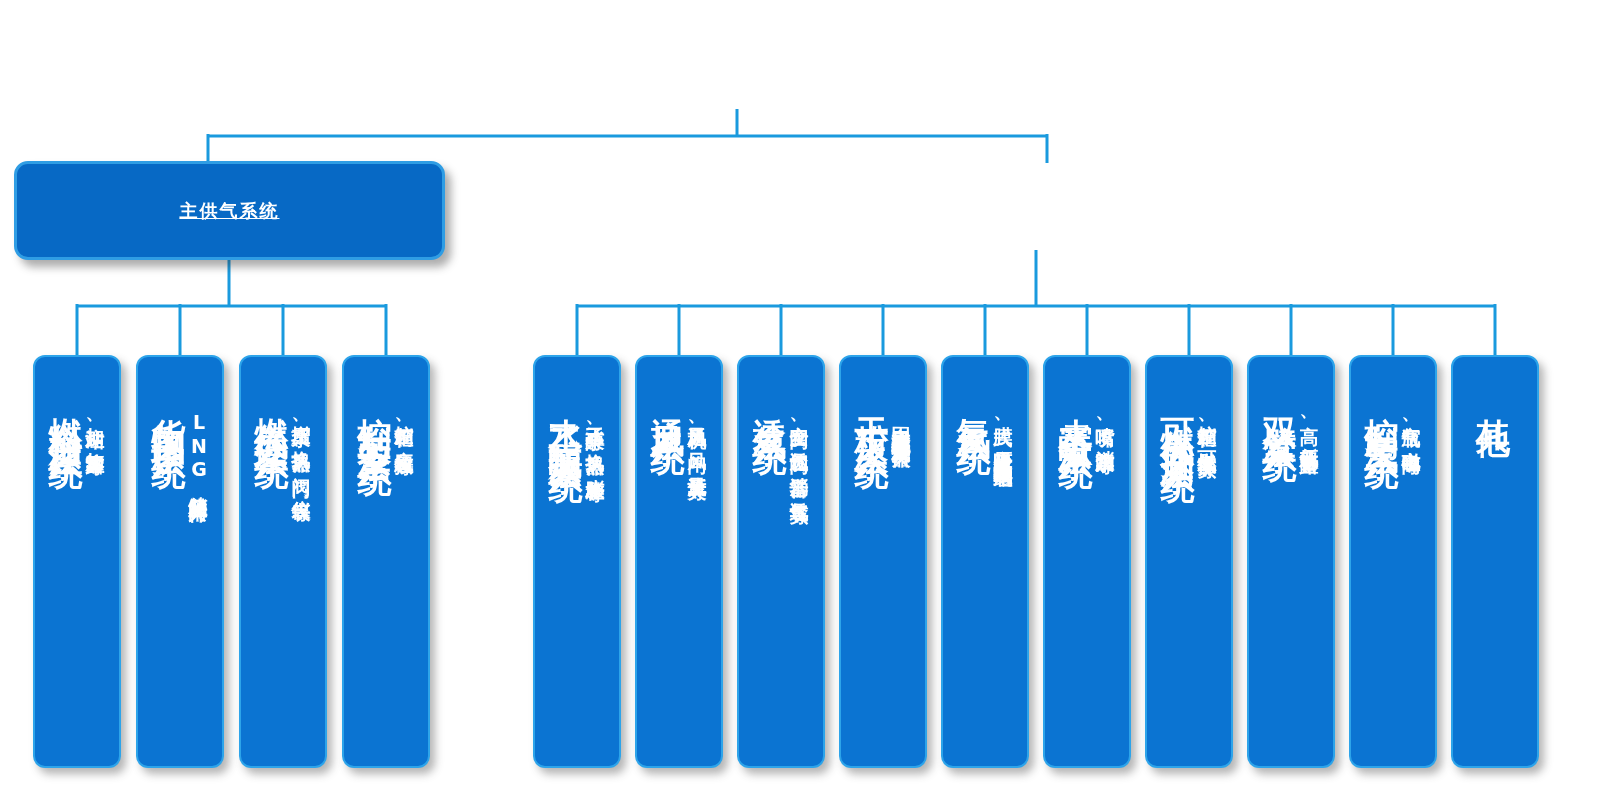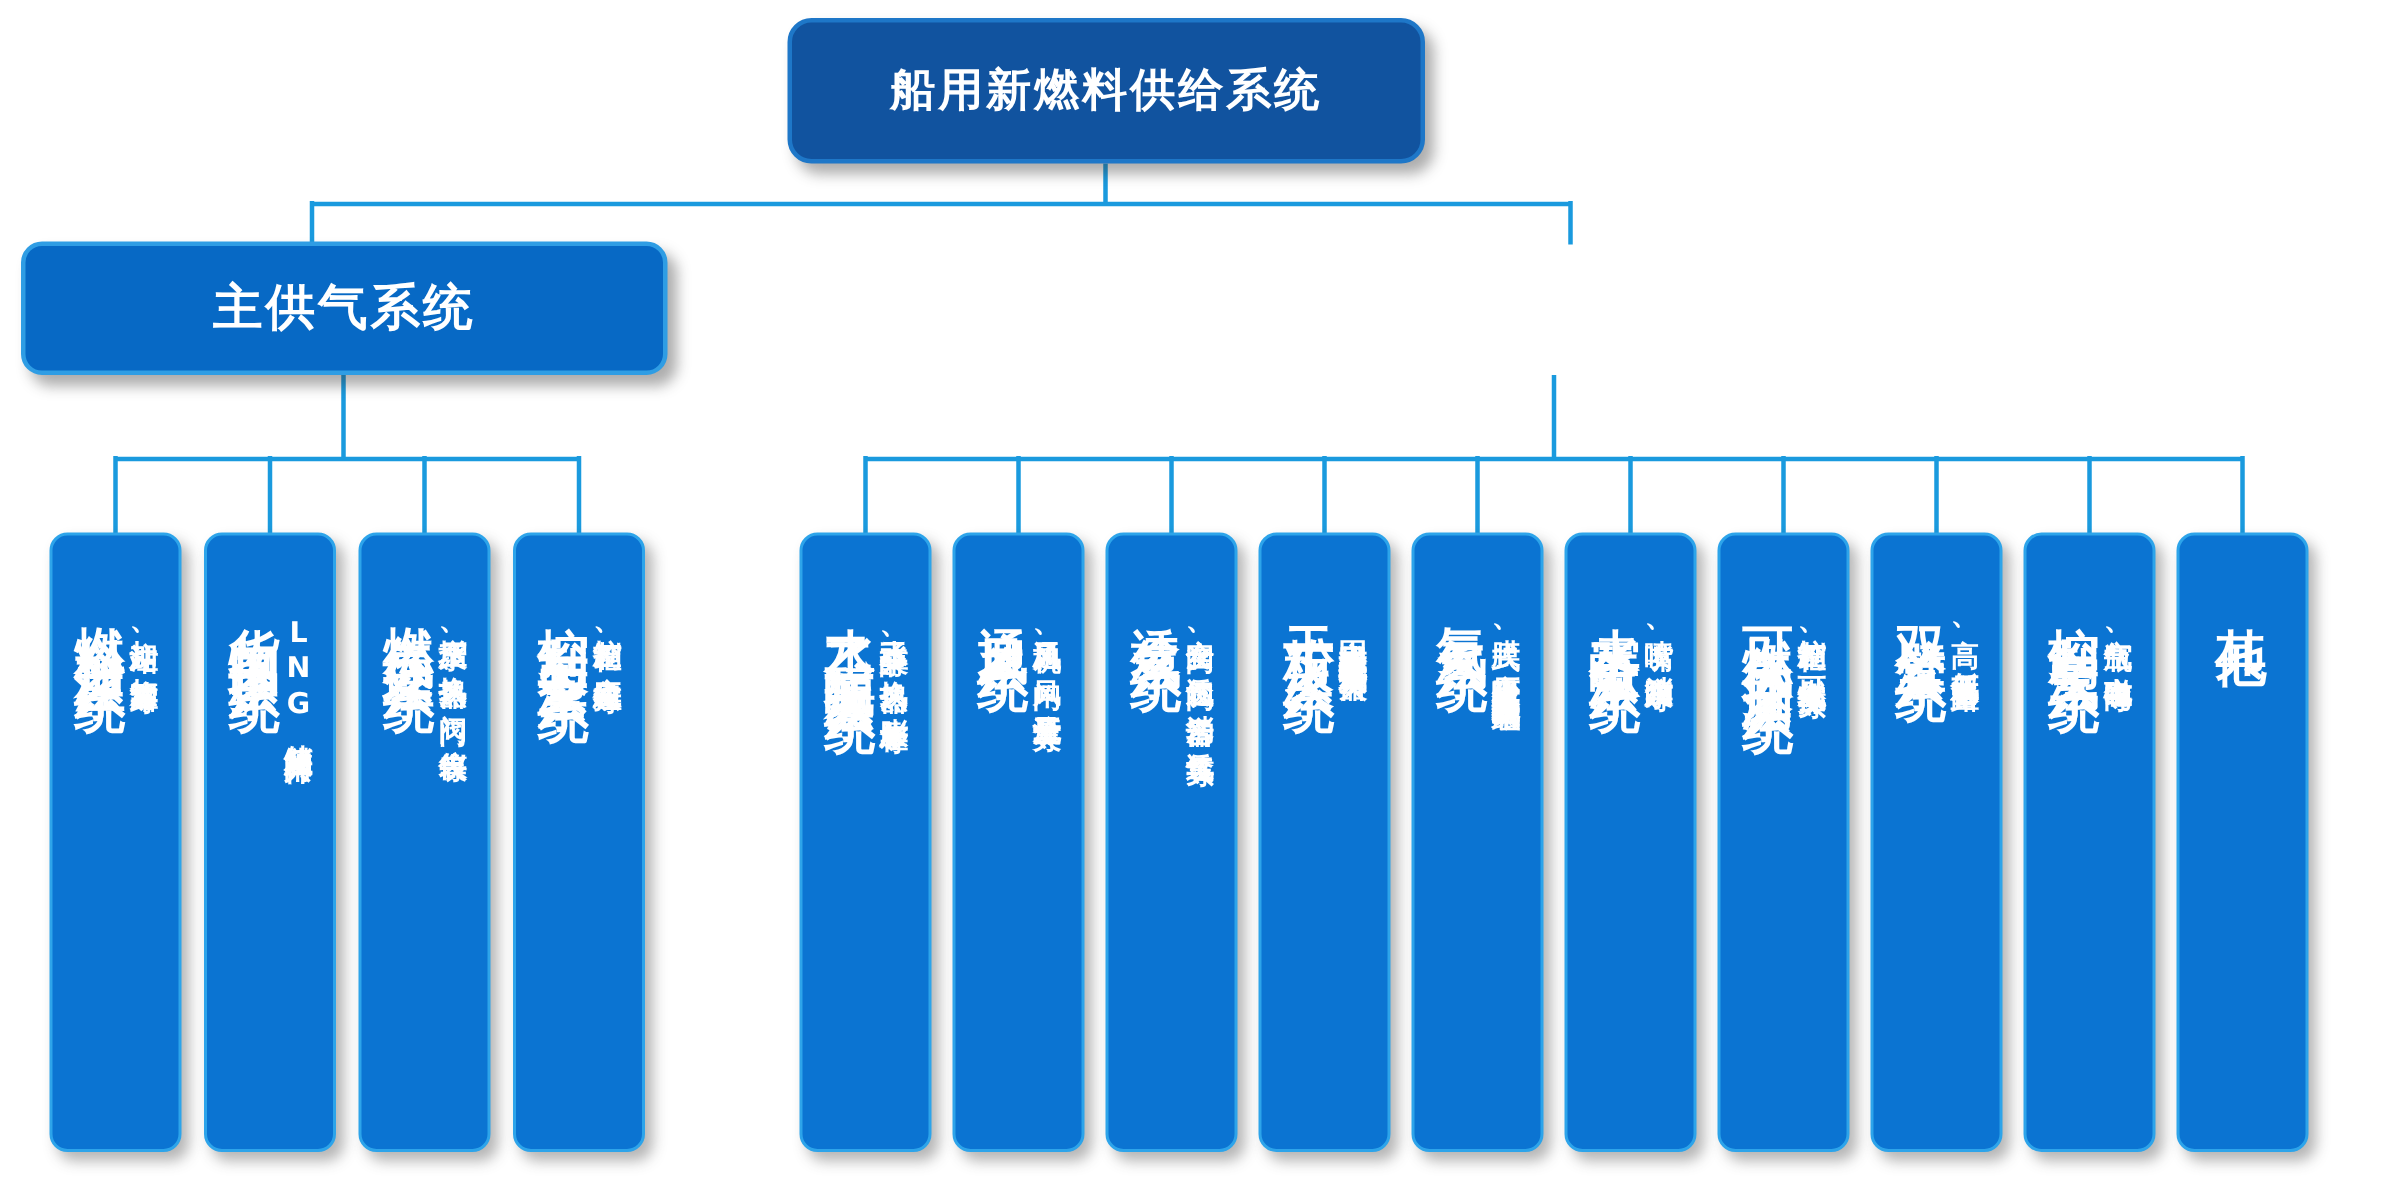--- a/index.html
+++ b/index.html
@@ -18,23 +18,23 @@
     position:absolute;box-sizing:border-box;color:var(--text);
     display:flex;align-items:center;justify-content:center;
     box-shadow:6px 7px 9px rgba(50,50,50,.40);
   }
   .root{
     left:525px;top:12px;width:425px;height:97px;
     background:var(--root_fill);border:3px solid var(--root_border);
     border-radius:16px;font-size:30px;font-weight:700;letter-spacing:2px;
   }
   .branch{
-    top:161px;height:89px;
+    top:161px;height:99px;
     background:var(--branch_fill);border:3px solid var(--branch_border);
-    border-radius:14px;font-size:33px;font-weight:700;letter-spacing:2px;
+    border-radius:14px;font-size:18px;font-weight:700;letter-spacing:2px;text-decoration:underline;
   }
   .branch.b-left{left:14px;width:431px;}
   .branch.b-right{left:822px;width:428px;}
   .leaf{
     position:absolute;top:355px;width:88px;height:413px;box-sizing:border-box;
     background:var(--leaf_fill);border:2px solid var(--leaf_border);
     border-radius:12px;box-shadow:5px 6px 9px rgba(60,60,60,.38);
     display:flex;flex-direction:row;justify-content:center;align-items:flex-start;
     gap:3px;padding-top:34px;color:var(--text);
   }
@@ -62,23 +62,20 @@
              M77 306 L386 306
              M77 304 L77 357  M180 304 L180 357  M283 304 L283 357  M386 304 L386 357
              M1036 250 L1036 306
              M577 306 L1495 306
              M577 304 L577 357   M679 304 L679 357   M781 304 L781 357
              M883 304 L883 357   M985 304 L985 357   M1087 304 L1087 357
              M1189 304 L1189 357 M1291 304 L1291 357 M1393 304 L1393 357
              M1495 304 L1495 357" fill="none" stroke="#1a9ade" stroke-width="3"></path>
   </svg>
 
-  <div class="box root">
-    <span>船用新燃料供给系统</span>
-  </div>
 
   <div class="box branch b-left">
     <span>主供气系统</span>
   </div>
 
   <div class="leaf" style="left:33px">
     <span class="lt">燃料加注系统</span>
     <span class="ls">加注站、加注管路等</span>
   </div>
   <div class="leaf" style="left:136px">

